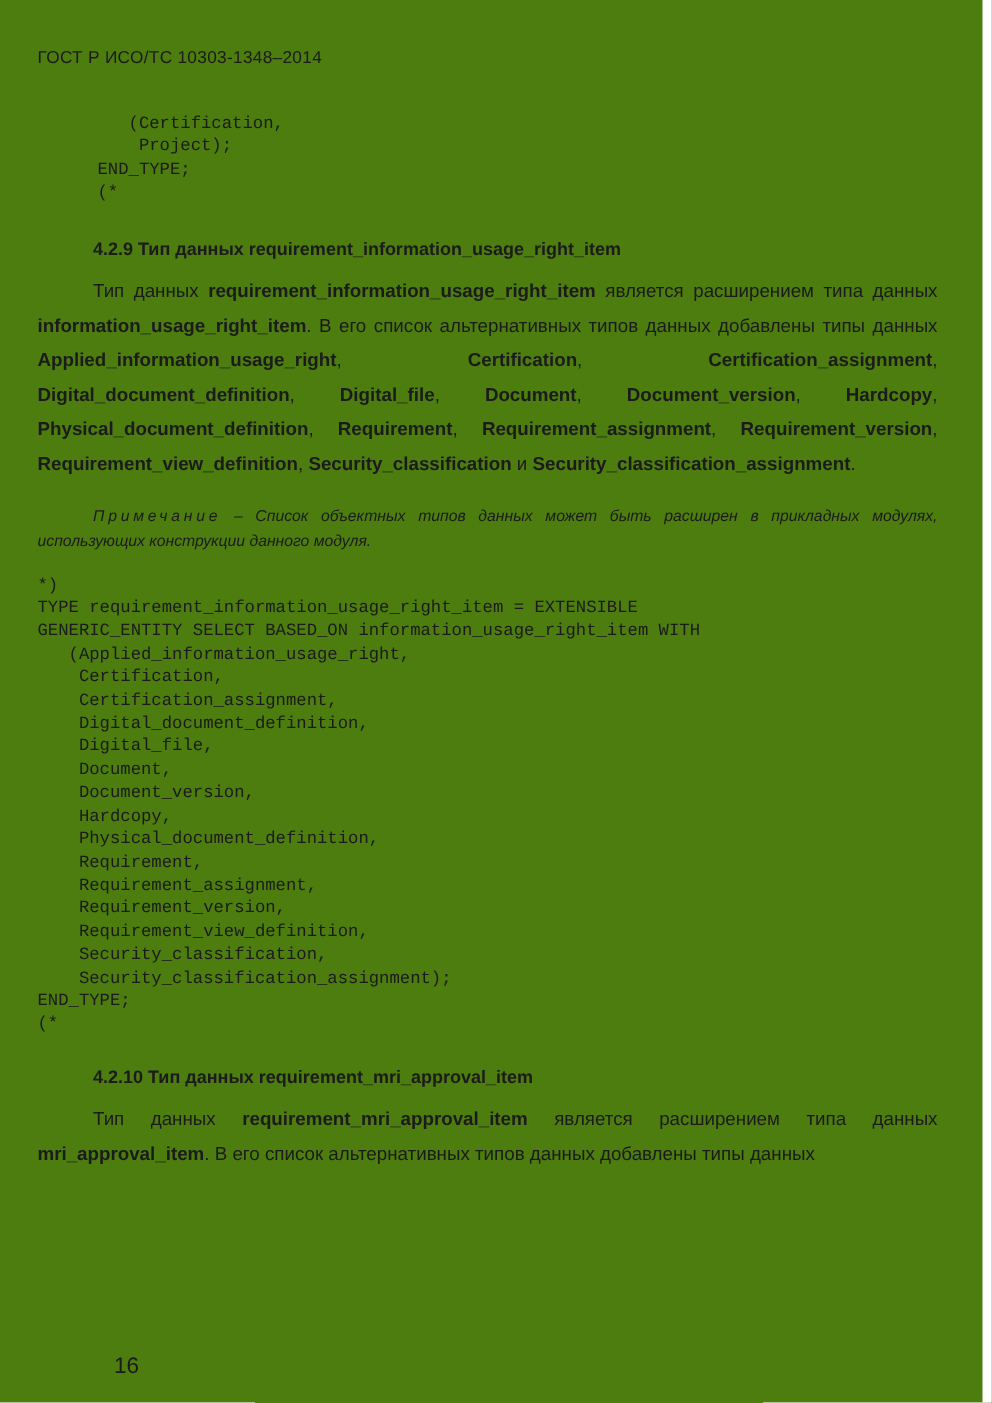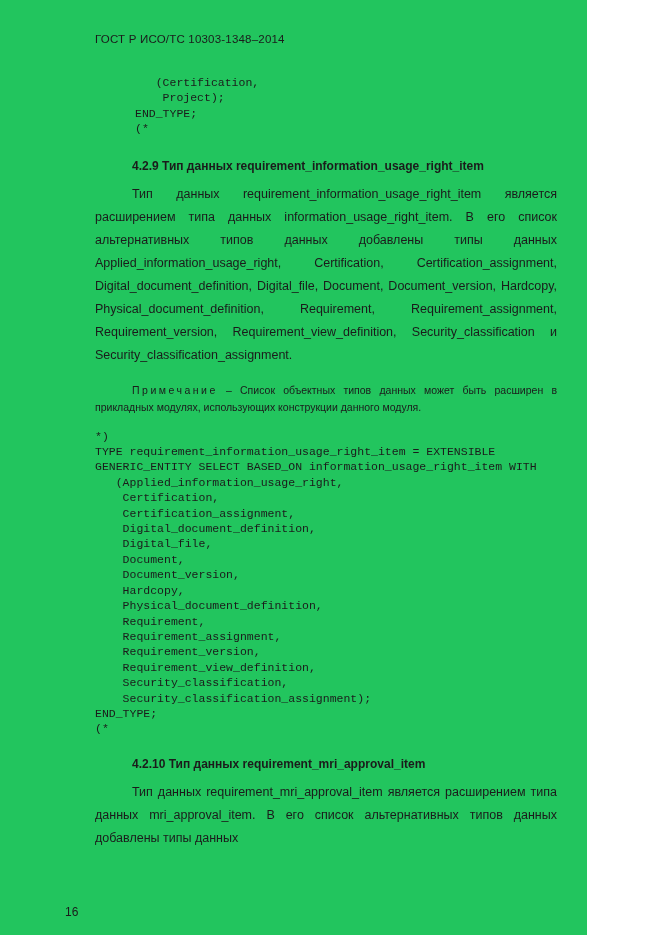--- a/index.html
+++ b/index.html
@@ -2,25 +2,25 @@
 <html><head>
 <meta charset="utf-8">
 <style>
   html, body {
     margin: 0;
     padding: 0;
     background: #ffffff;
   }
   .page {
     position: relative;
-    width: 587px;
+    width: 655px;
     height: 935px;
     box-sizing: border-box;
-    background: #22c55e;
-    padding: 33px 30px 0 95px;
+    background: #4d7c0f;
+    padding: 33px 30px 0 25px;
     font-family: "Liberation Sans", sans-serif;
     color: #1b1b1b;
     overflow: hidden;
   }
   .doc-header {
     font-size: 11.5px;
     letter-spacing: 0.2px;
     margin: 0 0 30px 0;
   }
   .code {
@@ -45,48 +45,49 @@
     margin-top: 20px;
   }
   .par {
     font-size: 12.5px;
     line-height: 23px;
     text-align: justify;
     text-indent: 37px;
     margin: 0;
   }
   .par b {
-    font-weight: normal;
+    font-weight: bold;
   }
   .note {
     font-size: 10.5px;
     line-height: 17px;
     text-align: justify;
     text-indent: 37px;
     margin: 15px 0 13px 0;
+    font-style: italic;
   }
   .note-label {
     letter-spacing: 2.5px;
   }
   .express-label-line {
     font-size: 12.5px;
     margin: 18px 0 9px 0;
     text-indent: 37px;
   }
   .underline {
     text-decoration: underline;
   }
   .code-main {
     margin-bottom: 0;
   }
   .page-number {
     position: absolute;
-    left: 65px;
+    left: 76px;
     bottom: 16px;
-    font-size: 12px;
+    font-size: 15px;
     text-align: center;
   }
 </style>
 </head>
 <body>
 
 <div class="page">
 
   <div class="doc-header">ГОСТ Р ИСО/ТС 10303-1348–2014</div>
 

